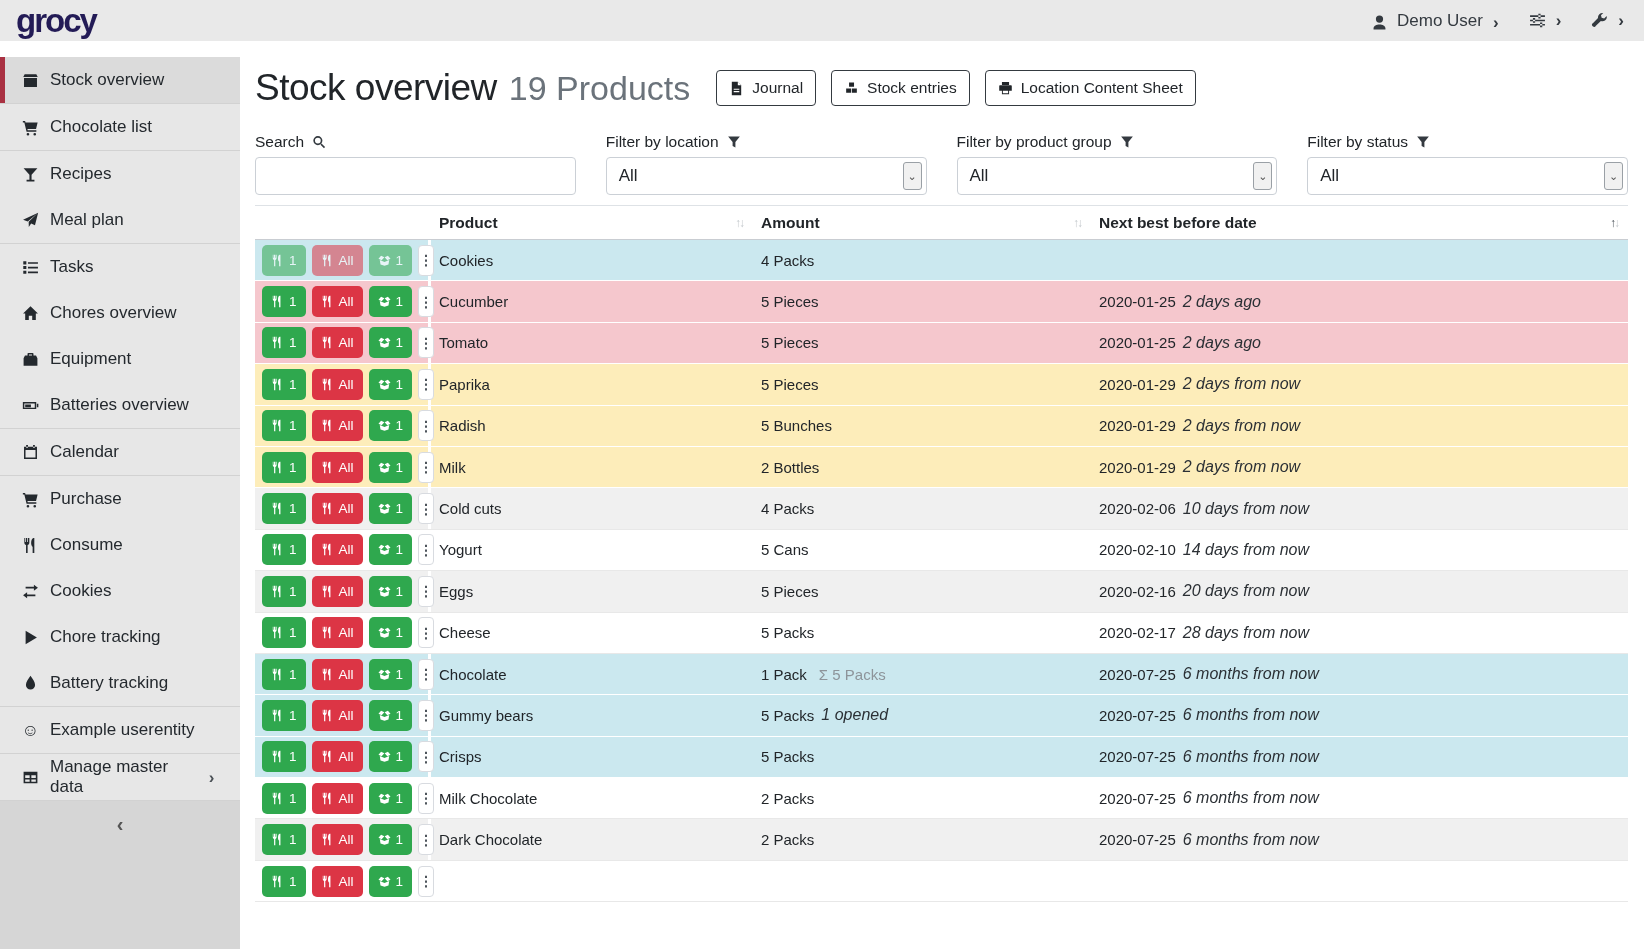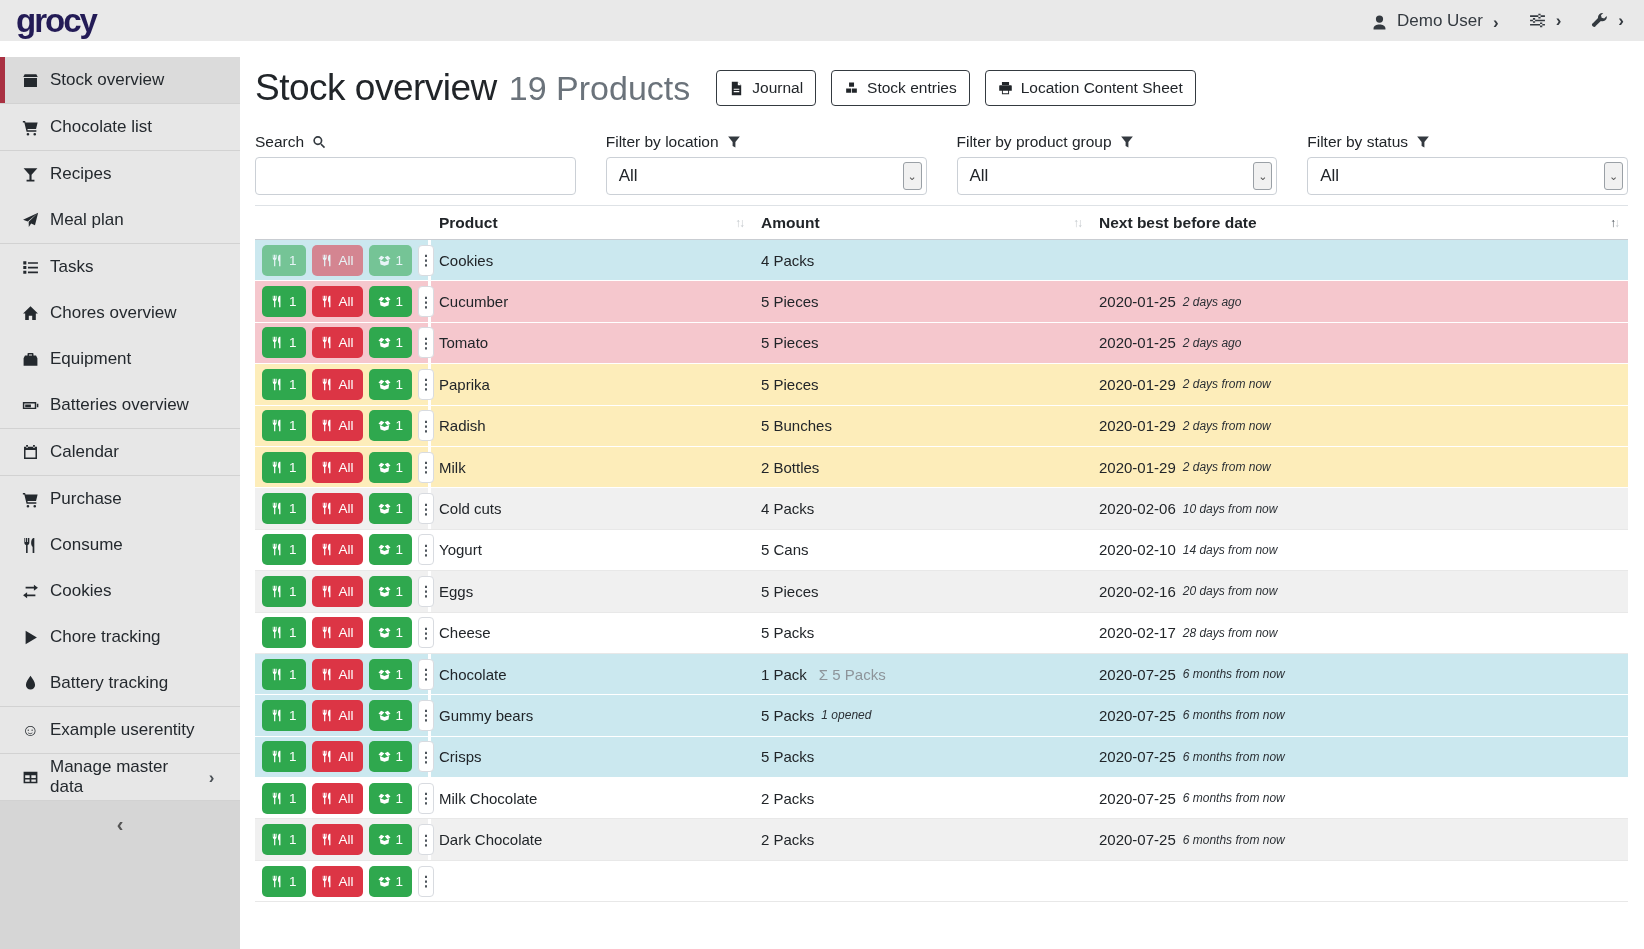--- a/index.html
+++ b/index.html
@@ -98,21 +98,21 @@
     display:flex; align-items:center; gap:5px; padding:0 9px; cursor:pointer;
   }
   .abtn .icon{ font-size:13px; }
   .more{
     width:17px; height:31px; background:#fff; border:1px solid #d8dbe0; border-radius:4px;
     color:#4d545b; display:flex; align-items:center; justify-content:center;
     font-size:14px; font-weight:bold; padding:0; cursor:pointer;
   }
   .muted .abtn:not(.more){ opacity:.55; }
 
-  .note{ font-style:italic; font-size:12px; margin-left:7px; color:#2b3035; }
+  .note{ font-style:italic; font-size:16px; margin-left:7px; color:#2b3035; }
   .sum{ color:#8d949a; margin-left:12px; font-size:15px; }
 </style>
 </head>
 <body>
 
 <nav class="navbar">
   <div class="logo">grocy</div>
   <div class="nav-right">
     <div class="nav-item">
       <span class="icon">

